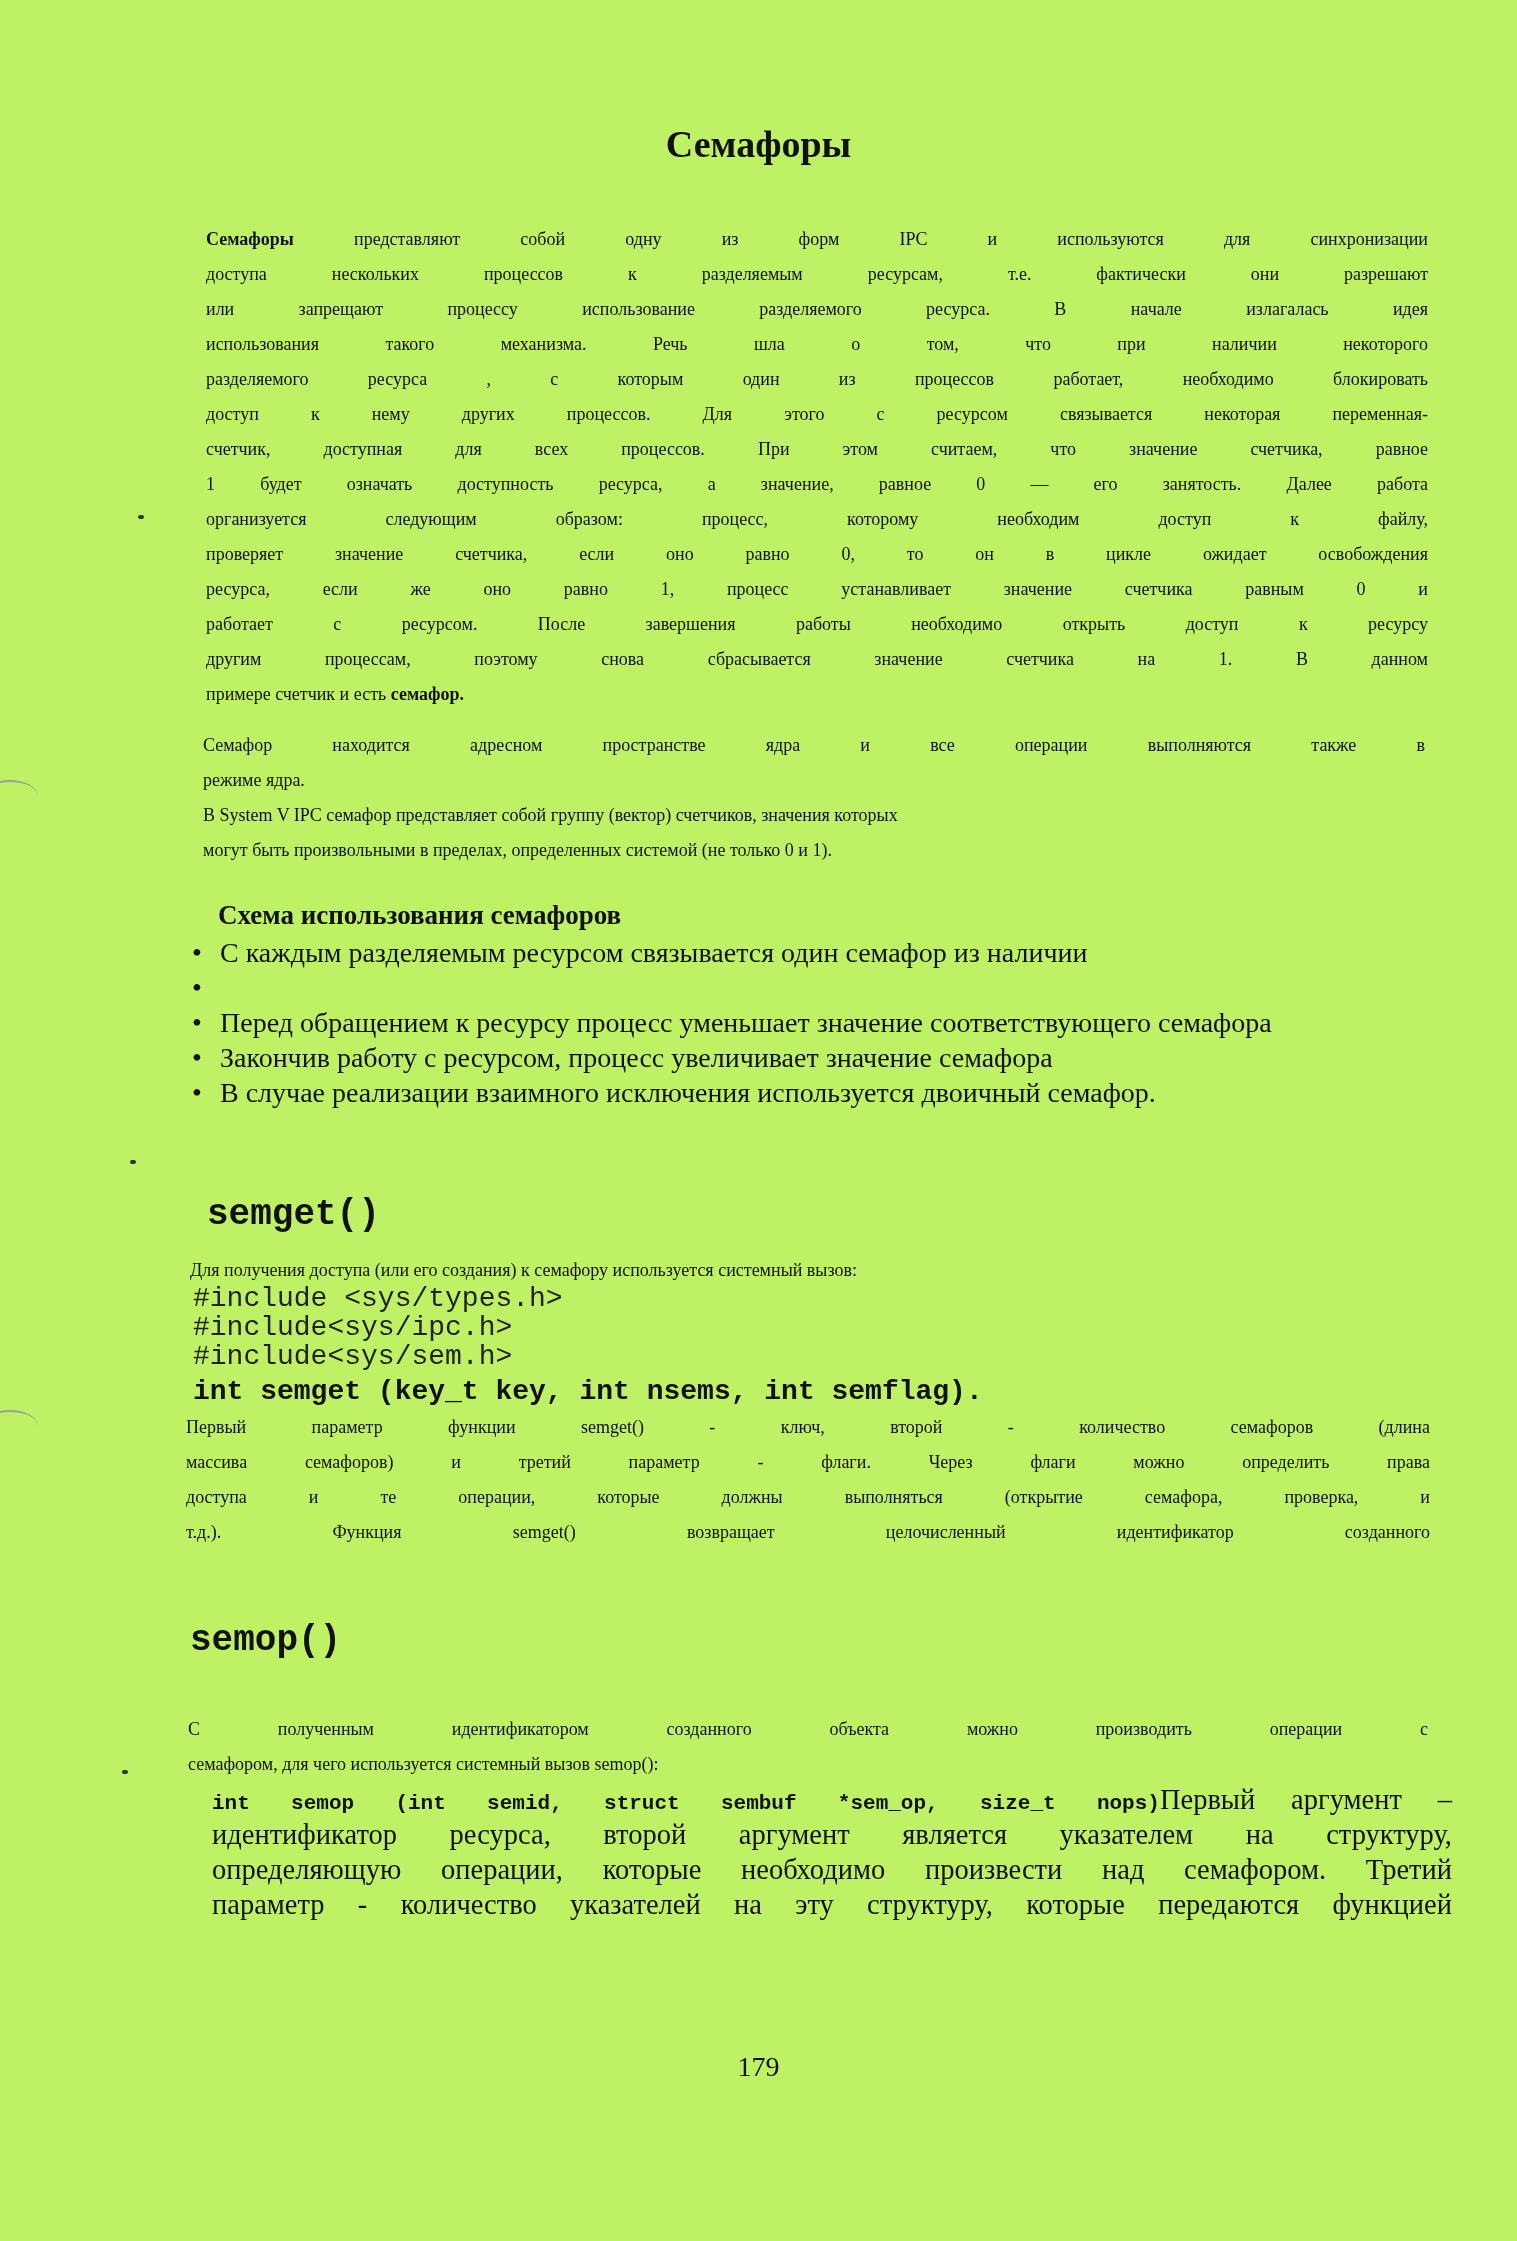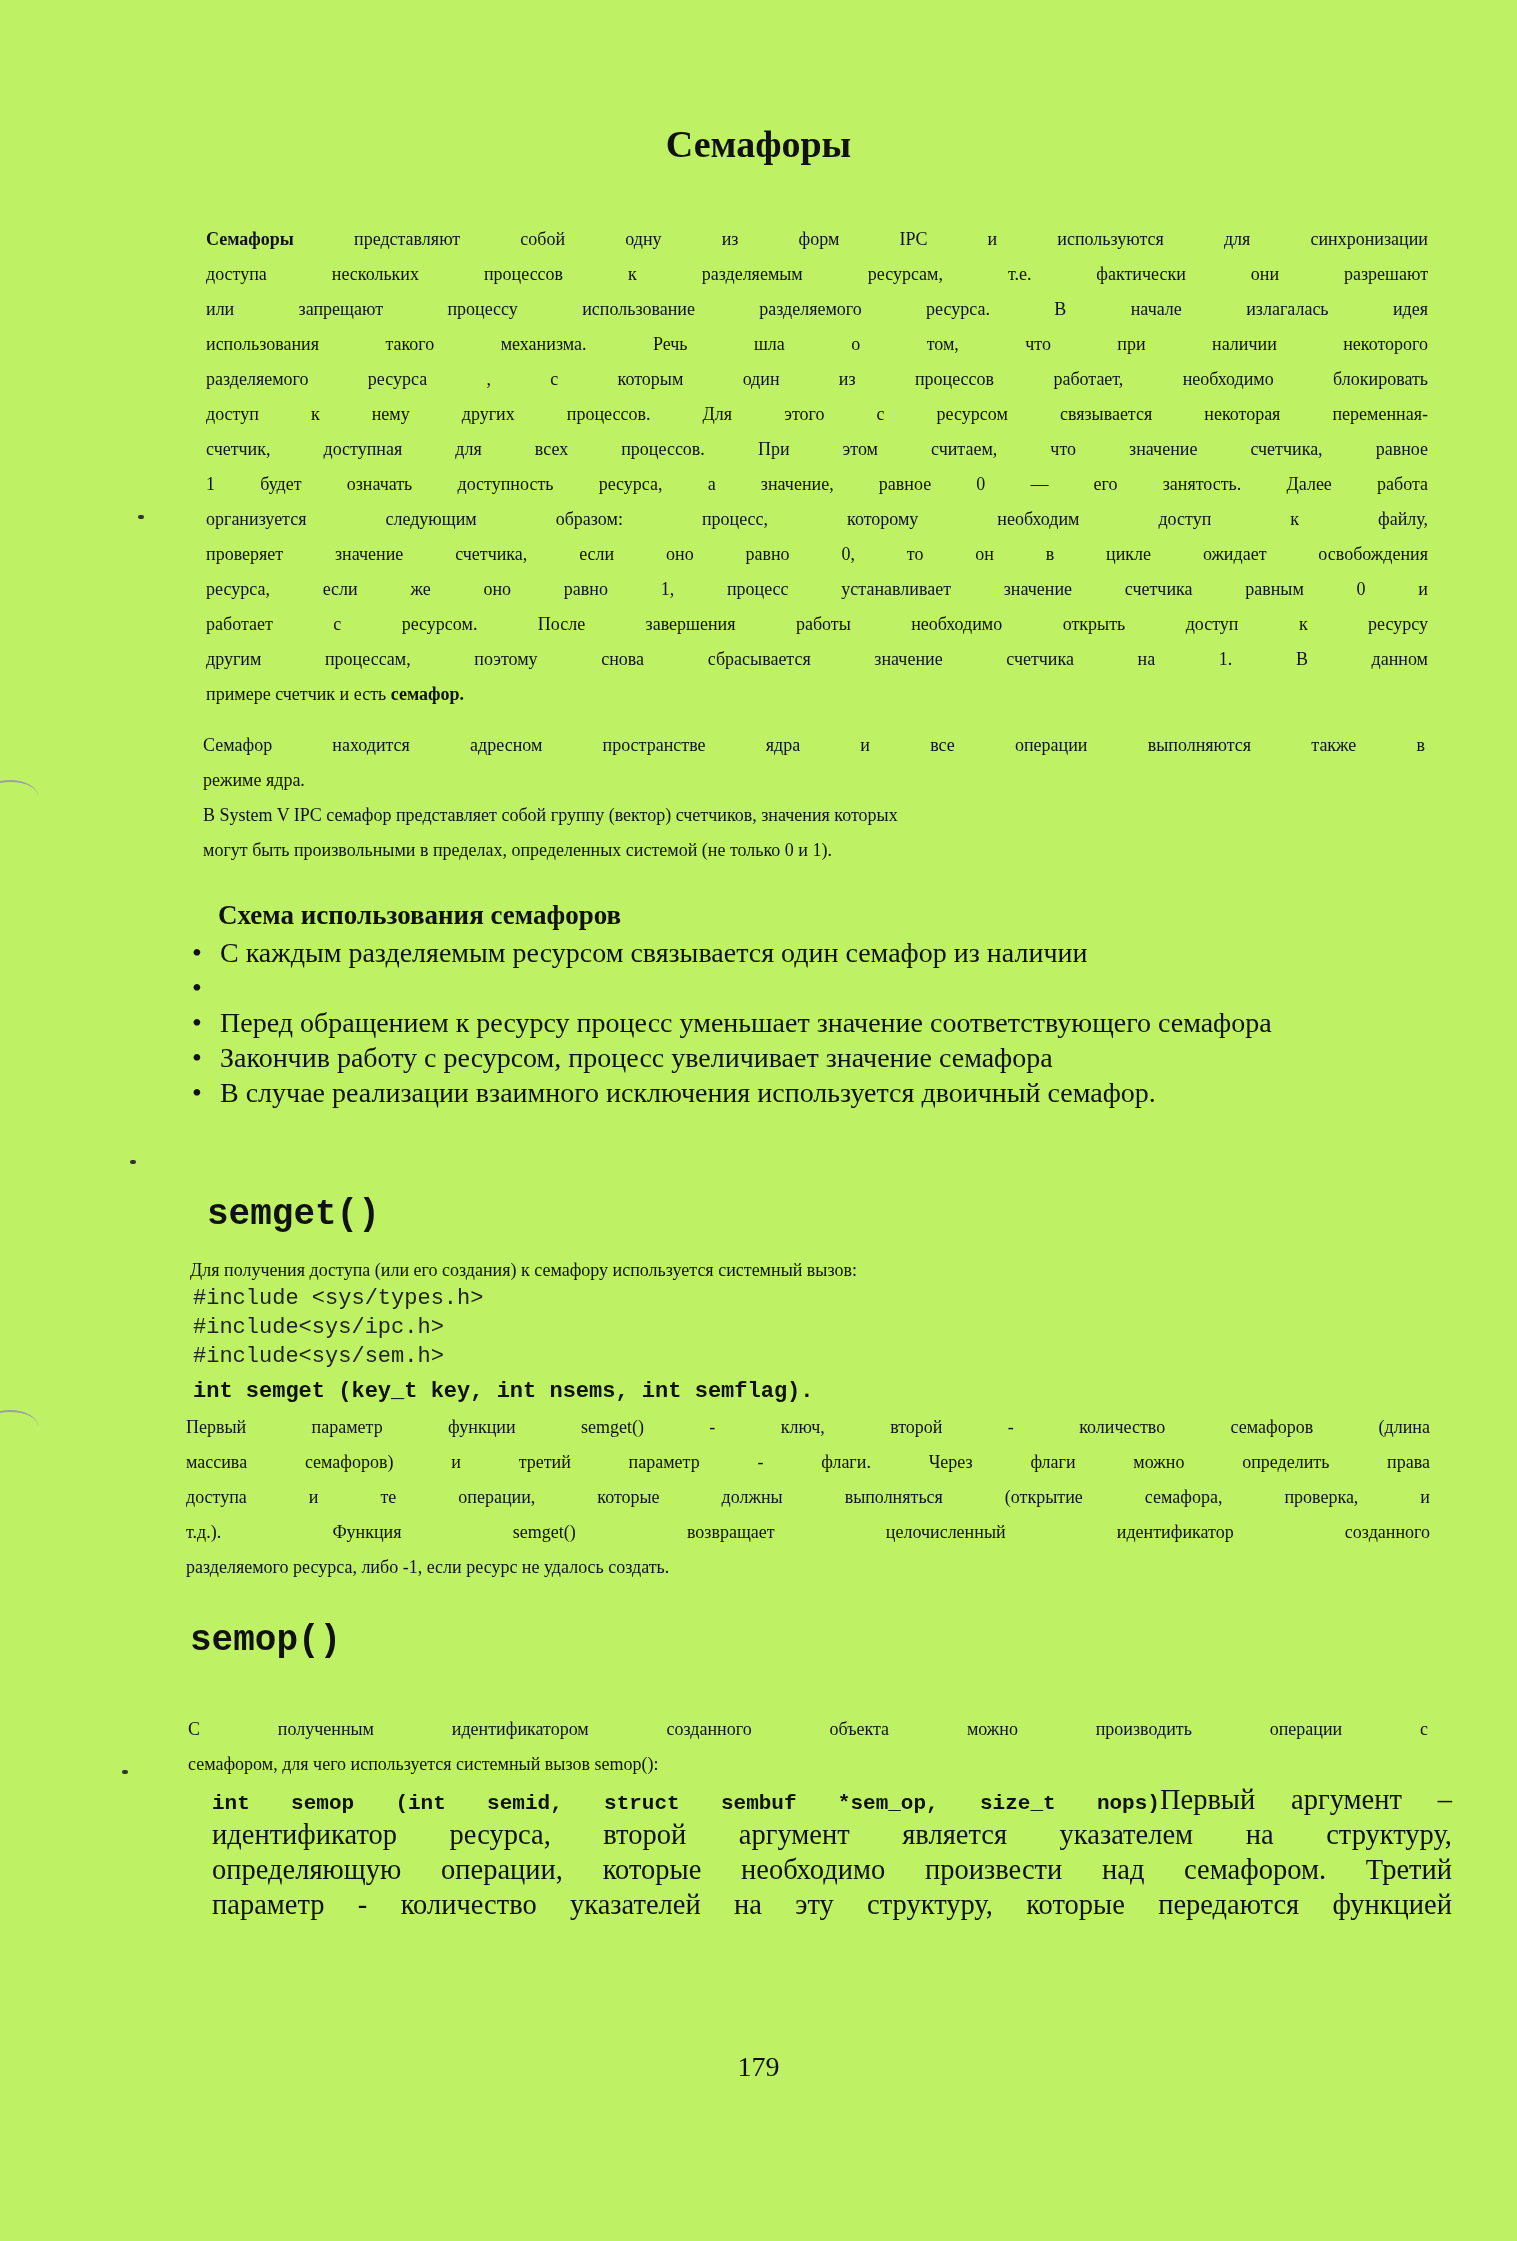--- a/index.html
+++ b/index.html
@@ -8,21 +8,21 @@
   .title { position: absolute; top: 122px; left: 0; width: 1517px; text-align: center; font-size: 38px; font-weight: bold; font-family: "Liberation Serif", serif; }
   .para { position: absolute; left: 206px; width: 1222px; font-size: 18px; line-height: 35px; text-align: justify; }
   .para .line { display: block; text-align: justify; text-align-last: justify; white-space: nowrap; height: 35px; }
   .para .line.last { text-align-last: left; }
   .bold { font-weight: bold; }
   .subhead { position: absolute; left: 210px; top: 900px; font-size: 27px; font-weight: bold; margin-left: 8px; }
   .bullets { position: absolute; left: 190px; top: 935px; font-size: 28px; line-height: 35px; list-style: none; margin: 0; padding: 0; }
   .bullets li { position: relative; padding-left: 30px; height: 35px; white-space: nowrap; }
   .bullets li .dot { position: absolute; left: 2px; top: 0; }
   .fn-head { position: absolute; font-family: "Liberation Mono", monospace; font-weight: bold; font-size: 36px; }
-  .code { position: absolute; left: 193px; font-family: "Liberation Mono", monospace; font-size: 22px; line-height: 27px; white-space: pre; color: #222; }
+  .code { position: absolute; left: 193px; font-family: "Liberation Mono", monospace; font-size: 28px; line-height: 27px; white-space: pre; color: #222; }
   .code.bold { font-weight: bold; color: #111; }
   .mixed { position: absolute; left: 188px; width: 1240px; font-size: 28.5px; line-height: 35px; margin-left: 24px; }
   .mixed .line { display: block; text-align: justify; text-align-last: justify; white-space: nowrap; height: 35px; }
   .mixed .mono { font-family: "Liberation Mono", monospace; font-weight: bold; font-size: 21px; }
   .page-number { position: absolute; top: 2051px; left: 0; width: 1517px; text-align: center; font-size: 28px; }
   .hole { position: absolute; left: -18px; width: 56px; height: 30px; border-top: 2px solid #9aa0a6; border-radius: 50% 50% 0 0; }
   .speck { position: absolute; width: 6px; height: 4px; background: #333; border-radius: 2px; }
 </style>
 </head>
 <body>
@@ -79,21 +79,20 @@
   </div>
   <div class="code" style="top:1285px;">#include &lt;sys/types.h&gt;</div>
   <div class="code" style="top:1314px;">#include&lt;sys/ipc.h&gt;</div>
   <div class="code" style="top:1343px;">#include&lt;sys/sem.h&gt;</div>
   <div class="code bold" style="top:1378px;">int semget (key_t key, int nsems, int semflag).</div>
   <div class="para" style="top:1410px; left:186px; width:1244px;">
     <span class="line">Первый параметр функции semget() - ключ, второй - количество семафоров (длина</span>
     <span class="line">массива семафоров) и третий параметр - флаги. Через флаги можно определить права</span>
     <span class="line">доступа и те операции, которые должны выполняться (открытие семафора, проверка, и</span>
     <span class="line">т.д.).  Функция    semget()  возвращает  целочисленный  идентификатор  созданного</span>
-    <span class="line last">разделяемого ресурса, либо -1, если ресурс не удалось создать.</span>
   </div>
 
   <div class="fn-head" style="left:190px; top:1620px;">semop()</div>
   <div class="para" style="top:1712px; left:188px; width:1240px;">
     <span class="line">С полученным идентификатором созданного объекта можно  производить операции с</span>
     <span class="line last">семафором, для чего используется системный вызов semop():</span>
   </div>
   <div class="mixed" style="top:1782px;">
     <span class="line"><span class="mono">int semop (int semid, struct sembuf *sem_op, size_t nops)</span><span>Первый аргумент –</span></span>
     <span class="line">идентификатор  ресурса,  второй  аргумент  является  указателем  на  структуру,</span>

